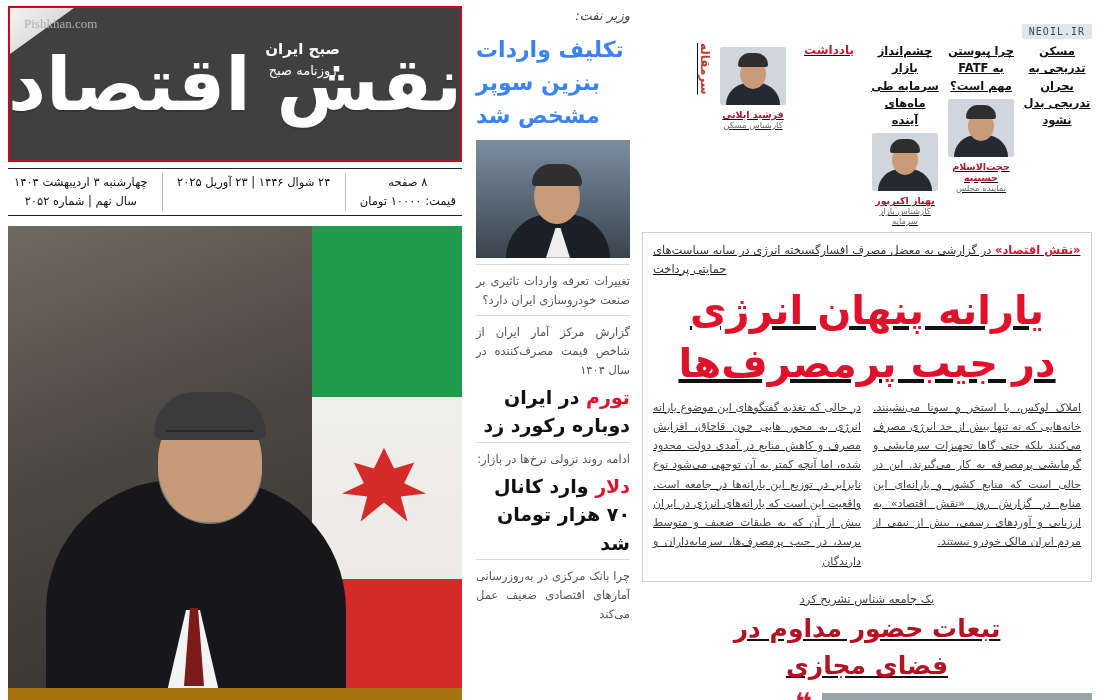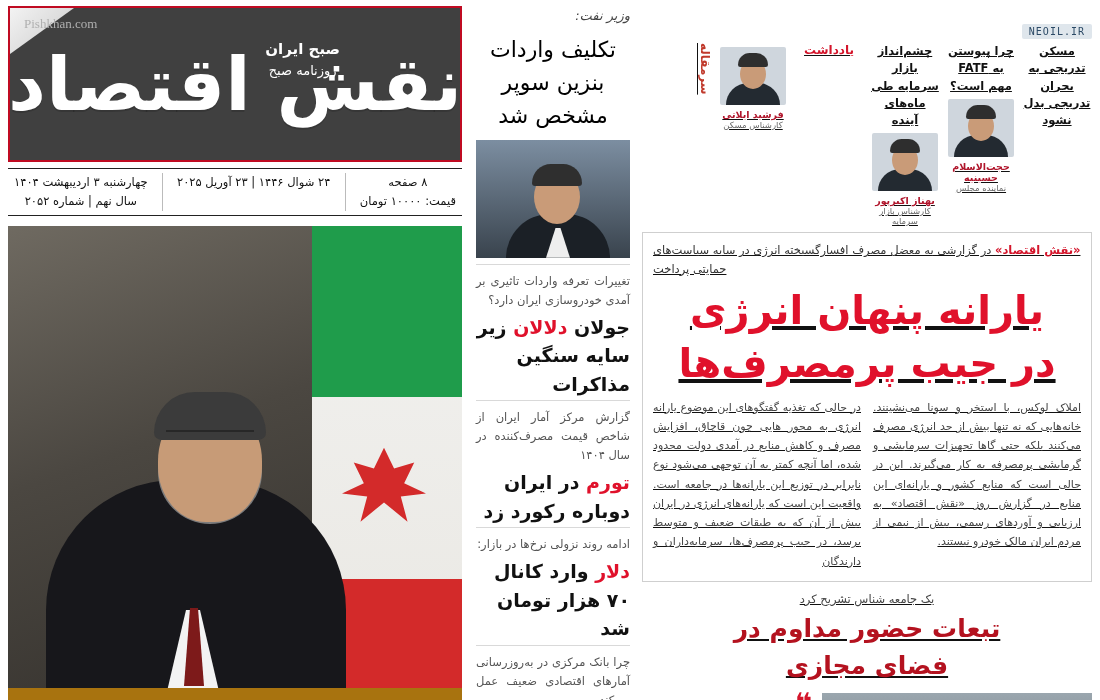--- a/index.html
+++ b/index.html
@@ -76,21 +76,21 @@
   .caption{
     position:absolute;left:0;right:0;bottom:0;background:#a8730f;
     padding:10px 14px 12px 14px;color:#fff;text-align:center;
   }
   .caption .kicker{font-size:14px;color:#ffe9c2;margin-bottom:4px;}
   .caption .ctext{font-size:21px;font-weight:bold;line-height:1.55;}
 
   
   .mid-col{position:absolute;top:0;left:470px;width:166px;height:700px;padding:6px 6px 0 6px;box-sizing:border-box;}
   .mid-head{font-size:13px;color:#444;line-height:1.6;text-align:justify;font-style:italic;}
-  .mid-title{font-size:22px;font-weight:normal;line-height:1.5;color:#000000;margin:6px 0 4px 0;text-align:center;}
+  .mid-title{font-size:22px;font-weight:bold;line-height:1.5;color:#3b82f6;margin:6px 0 4px 0;text-align:left;}
   .mid-photo{
     position:relative;height:118px;margin:8px 0 6px 0;background:linear-gradient(180deg,#7c8ea1,#39434d);overflow:hidden;
   }
   .mid-photo .h{position:absolute;bottom:34px;left:58px;width:46px;height:54px;border-radius:50%;background:#c99b78;}
   .mid-photo .hair{position:absolute;bottom:72px;left:56px;width:50px;height:22px;border-radius:25px 25px 4px 4px;background:#2f2f2f;}
   .mid-photo .b{position:absolute;bottom:0;left:30px;width:104px;height:44px;border-radius:52px 52px 0 0;background:#1b2026;}
   .mid-photo .sh{position:absolute;bottom:0;left:70px;width:24px;height:30px;background:#eee;clip-path:polygon(40% 0,60% 0,100% 100%,0 100%);}
 
   .news-item{border-top:1px solid #d9d9d9;padding:7px 0 2px 0;}
   .news-item:first-of-type{border-top:none;}
@@ -193,24 +193,21 @@
     <div class="mid-title">تکلیف واردات بنزین سوپر مشخص شد</div>
 
     <div class="mid-photo">
       <div class="b"></div>
       <div class="sh"></div>
       <div class="h"></div>
       <div class="hair"></div>
     </div>
 
     <div class="news-item">
-      <div class="ni-lead">تغییرات تعرفه واردات تاثیری بر آمدی خودروسازی ایران دارد؟</div>
-      <div class="ni-title">
-        <span>جولان </span><span class="hl">دلالان</span><span> زیر سایه سنگین مذاکرات</span>
-      </div>
+      <div class="ni-lead">تغییرات تعرفه واردات تاثیری بر صنعت خودروسازی ایران دارد؟</div>
     </div>
 
     <div class="news-item">
       <div class="ni-lead">گزارش مرکز آمار ایران از شاخص قیمت مصرف‌کننده در سال ۱۴۰۴</div>
       <div class="ni-title">
         <span></span><span class="hl">تورم</span><span> در ایران دوباره رکورد زد</span>
       </div>
     </div>
 
     <div class="news-item">

